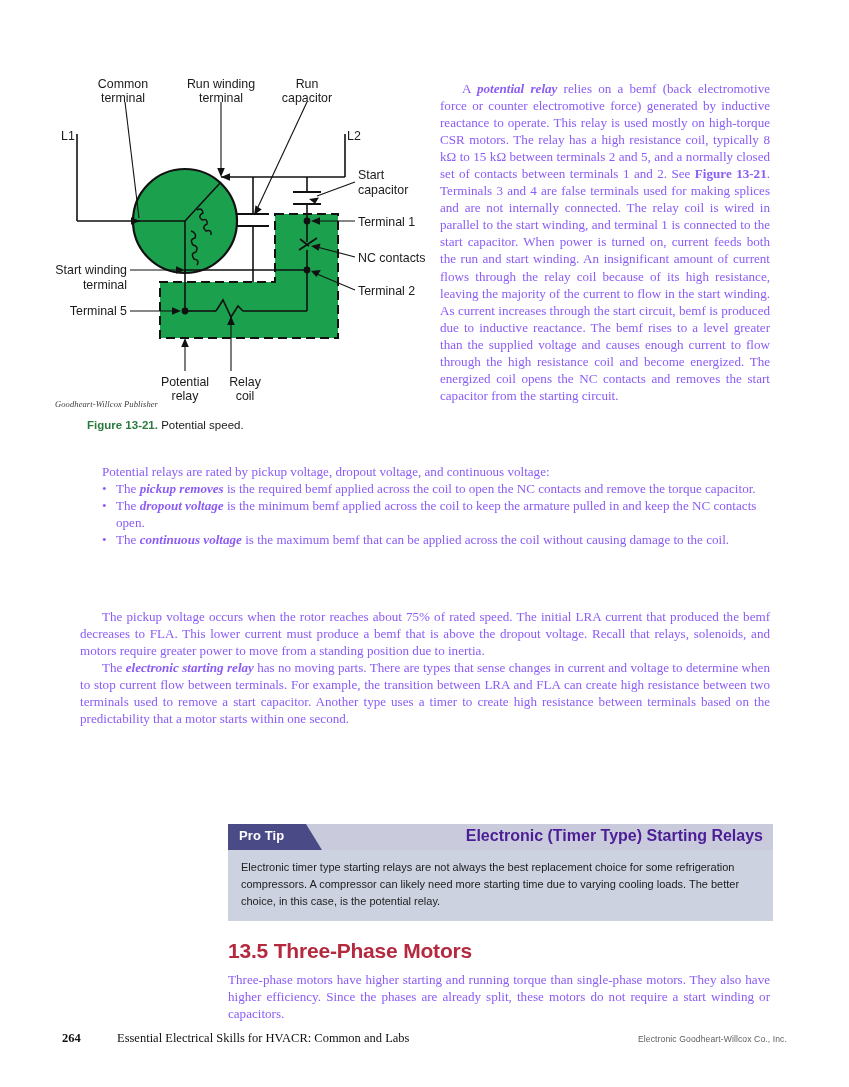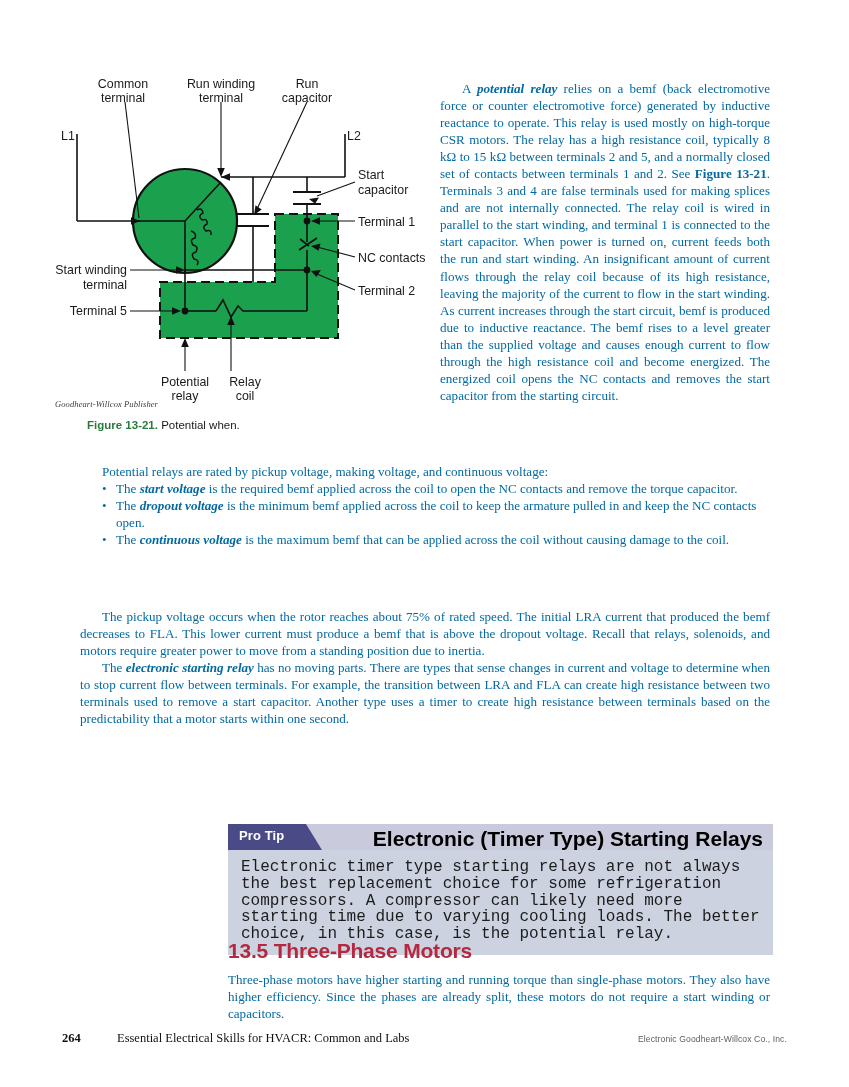--- a/index.html
+++ b/index.html
@@ -67,21 +67,21 @@
   #figure-caption .fig-text {
     color: #1a1a1a;
   }
 
   
   .bodytext {
     font-family: "Liberation Serif", serif;
     font-size: 13.1px;
     line-height: 17.05px;
     text-align: justify;
-    color: #0369a1;
+    color: #8b5cf6;
     -webkit-hyphens: none;
     hyphens: none;
   }
   .bodytext b, .bodytext strong { font-weight: bold; }
   .bi { font-weight: bold; font-style: italic; }
 
   #right-col {
     position: absolute;
     left: 440px;
     top: 80px;
@@ -171,31 +171,31 @@
   #protip-headband-fill {
     position: absolute;
     left: 0; top: 0; right: 0; bottom: 0;
     background: #c9cbdd;
     z-index: 1;
   }
   #protip-title {
     position: absolute;
     right: 10px;
     top: 3px;
-    color: #000000;
-    font-family: "Liberation Sans", sans-serif;
-    font-size: 21px;
+    color: #4c1d95;
+    font-family: "Liberation Sans", sans-serif;
+    font-size: 16px;
     font-weight: bold;
     z-index: 3;
   }
   #protip-body {
     background: #ccd2e0;
     padding: 9px 13px 12px 13px;
-    font-family: Liberation Mono, monospace;
-    font-size: 16px;
+    font-family: Liberation Sans, sans-serif;
+    font-size: 11px;
     line-height: 16.8px;
     color: #1c1c1c;
   }
 
   
   #section-heading {
     position: absolute;
     left: 228px;
     top: 939px;
     width: 545px;
@@ -372,33 +372,33 @@
       <text class="svgtext" x="130" y="326" text-anchor="middle">relay</text>
 
       <text class="svgtext" x="190" y="312" text-anchor="middle">Relay</text>
       <text class="svgtext" x="190" y="326" text-anchor="middle">coil</text>
     </svg>
 
     <div id="figure-credit">Goodheart-Willcox Publisher</div>
 
     <div id="figure-caption">
       <span class="fig-num">Figure 13-21.</span>
-      <span class="fig-text">Potential when.</span>
+      <span class="fig-text">Potential speed.</span>
     </div>
   </div>
 
   <div id="right-col" class="bodytext">
     <p><span>A </span><span class="bi">potential relay</span><span> relies on a bemf (back electromotive force or counter electromotive force) generated by inductive reactance to operate. This relay is used mostly on high-torque CSR motors. The relay has a high resistance coil, typically 8 kΩ to 15 kΩ between terminals 2 and 5, and a normally closed set of contacts between terminals 1 and 2. See </span><b>Figure 13-21</b><span>. Terminals 3 and 4 are false terminals used for making splices and are not internally connected. The relay coil is wired in parallel to the start winding, and terminal 1 is connected to the start capacitor. When power is turned on, current feeds both the run and start winding. An insignificant amount of current flows through the relay coil because of its high resistance, leaving the majority of the current to flow in the start winding. As current increases through the start circuit, bemf is produced due to inductive reactance. The bemf rises to a level greater than the supplied voltage and causes enough current to flow through the high resistance coil and become energized. The energized coil opens the NC contacts and removes the start capacitor from the starting circuit.</span></p>
   </div>
 
   <div id="full-col-1" class="bodytext">
-    <p>Potential relays are rated by pickup voltage, making voltage, and continuous voltage:</p>
+    <p>Potential relays are rated by pickup voltage, dropout voltage, and continuous voltage:</p>
     <ul class="bullets">
       <li>
-        <span class="dot">•</span><span>The </span><span class="bi">start voltage</span><span> is the required bemf applied across the coil to open the NC contacts and remove the torque capacitor.</span>
+        <span class="dot">•</span><span>The </span><span class="bi">pickup removes</span><span> is the required bemf applied across the coil to open the NC contacts and remove the torque capacitor.</span>
       </li>
       <li>
         <span class="dot">•</span><span>The </span><span class="bi">dropout voltage</span><span> is the minimum bemf applied across the coil to keep the armature pulled in and keep the NC contacts open.</span>
       </li>
       <li>
         <span class="dot">•</span><span>The </span><span class="bi">continuous voltage</span><span> is the maximum bemf that can be applied across the coil without causing damage to the coil.</span>
       </li>
     </ul>
   </div>
 

